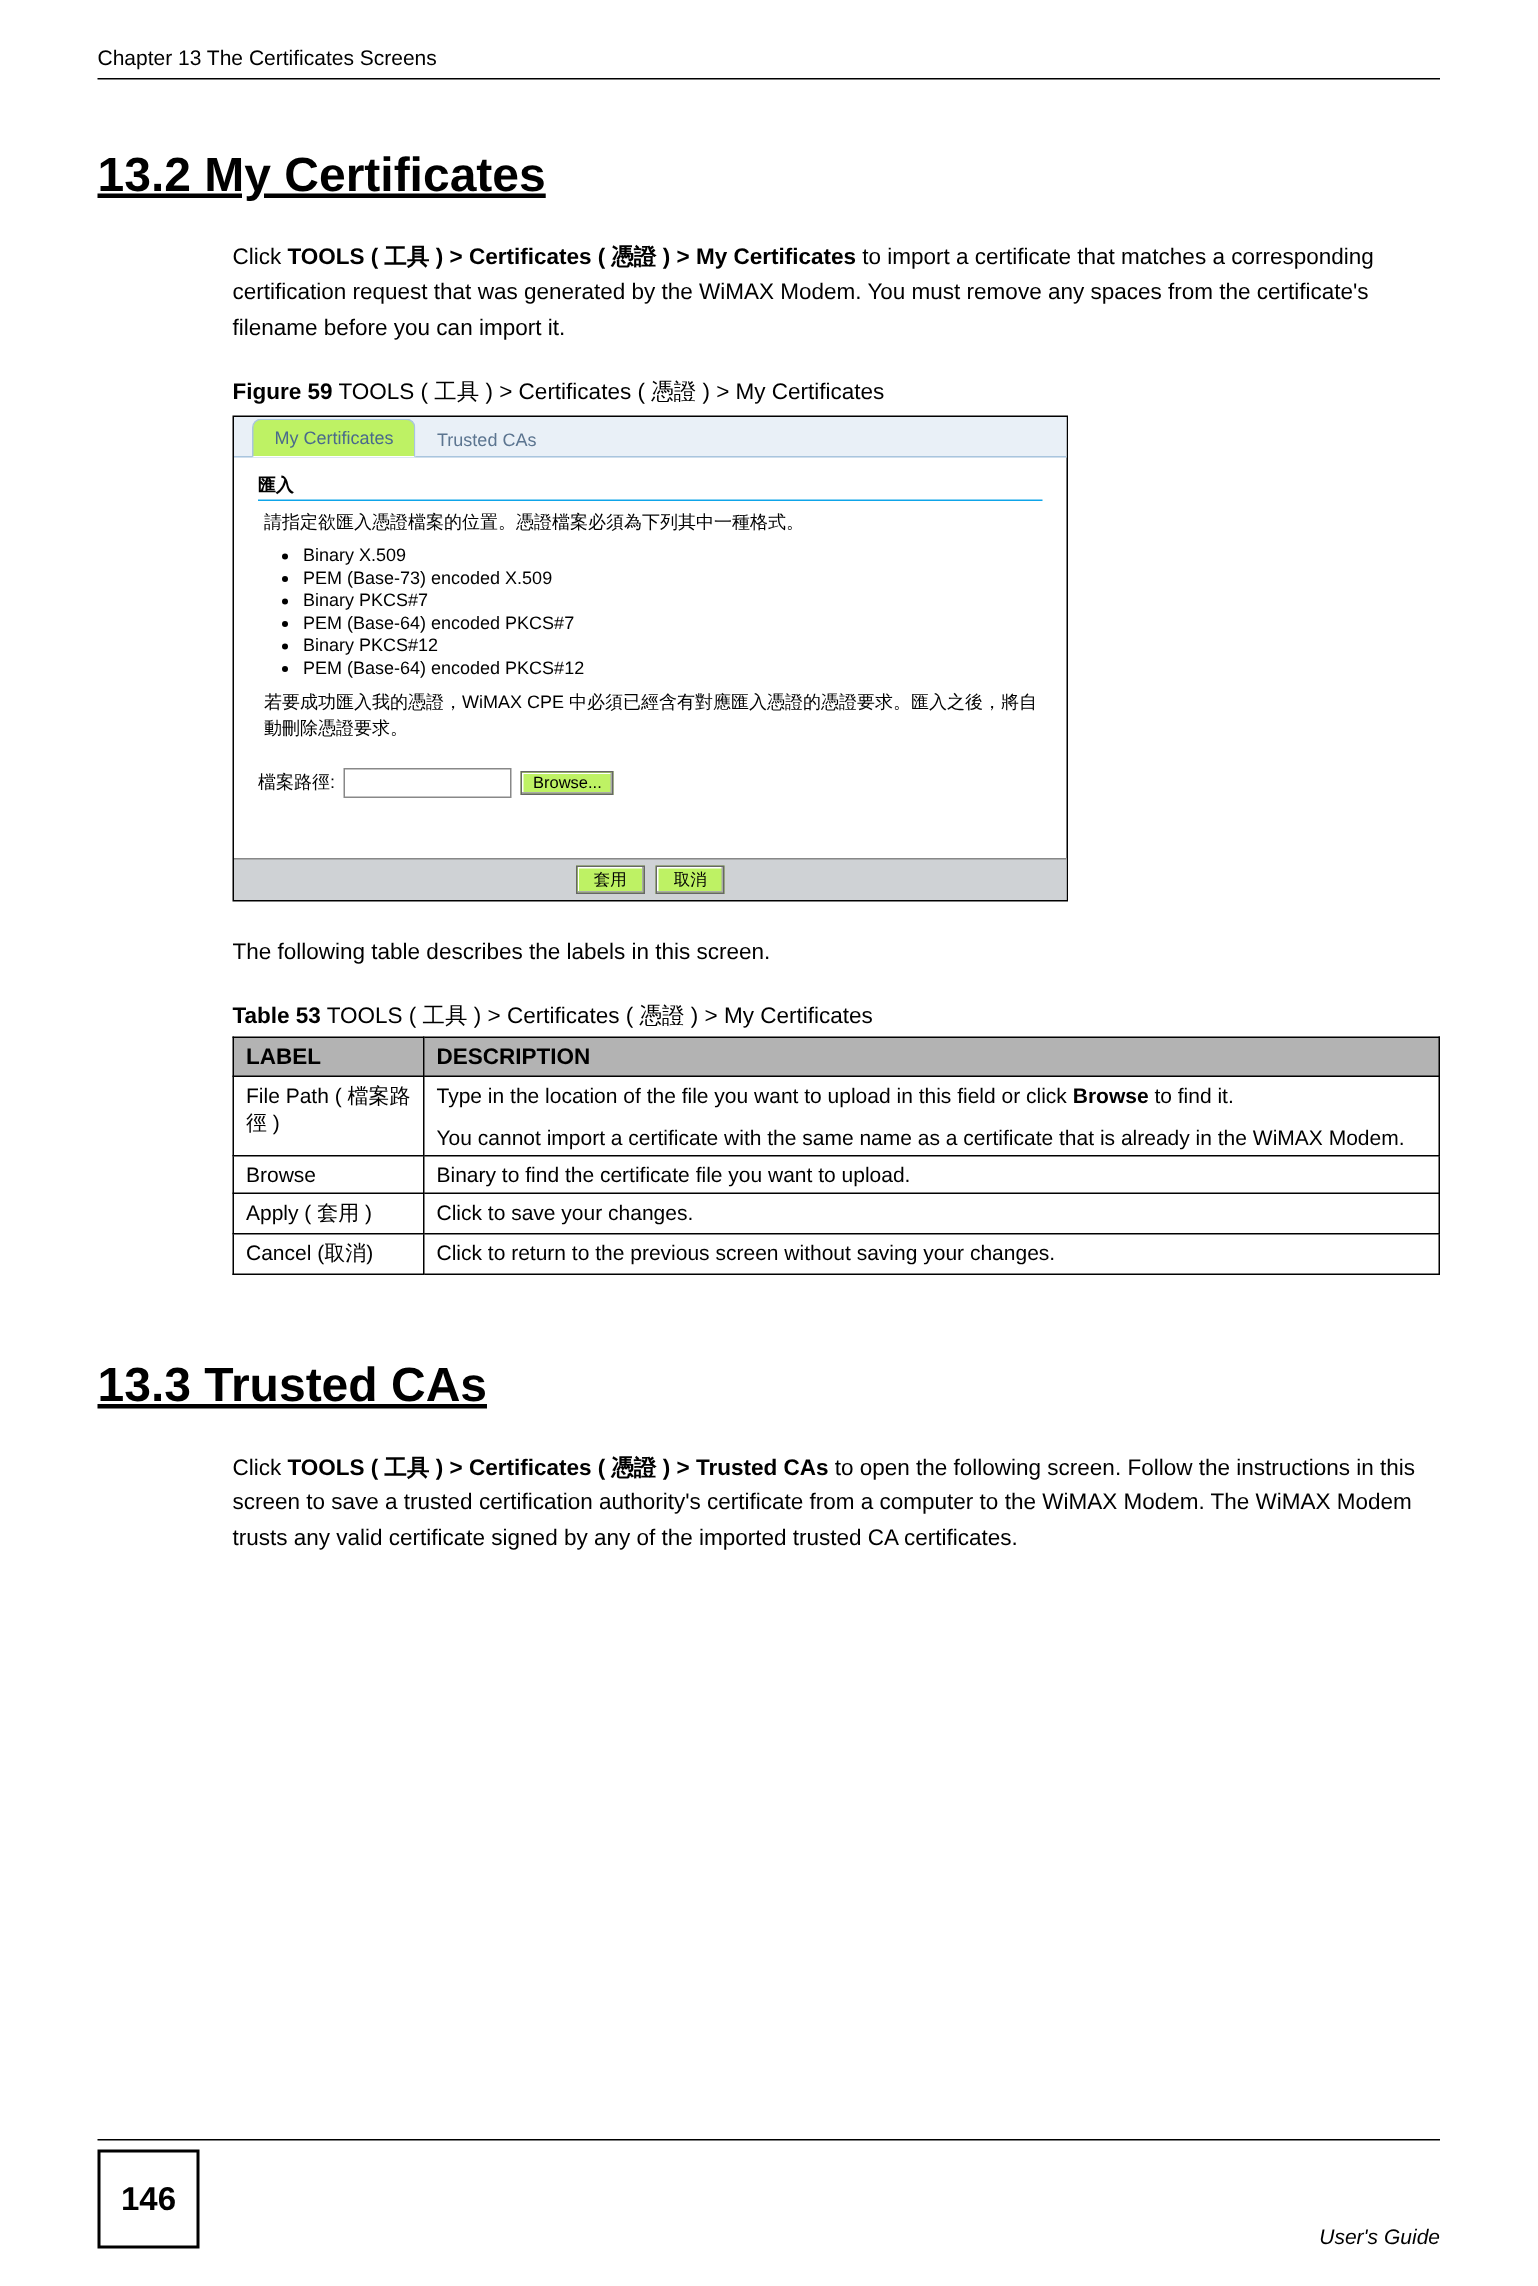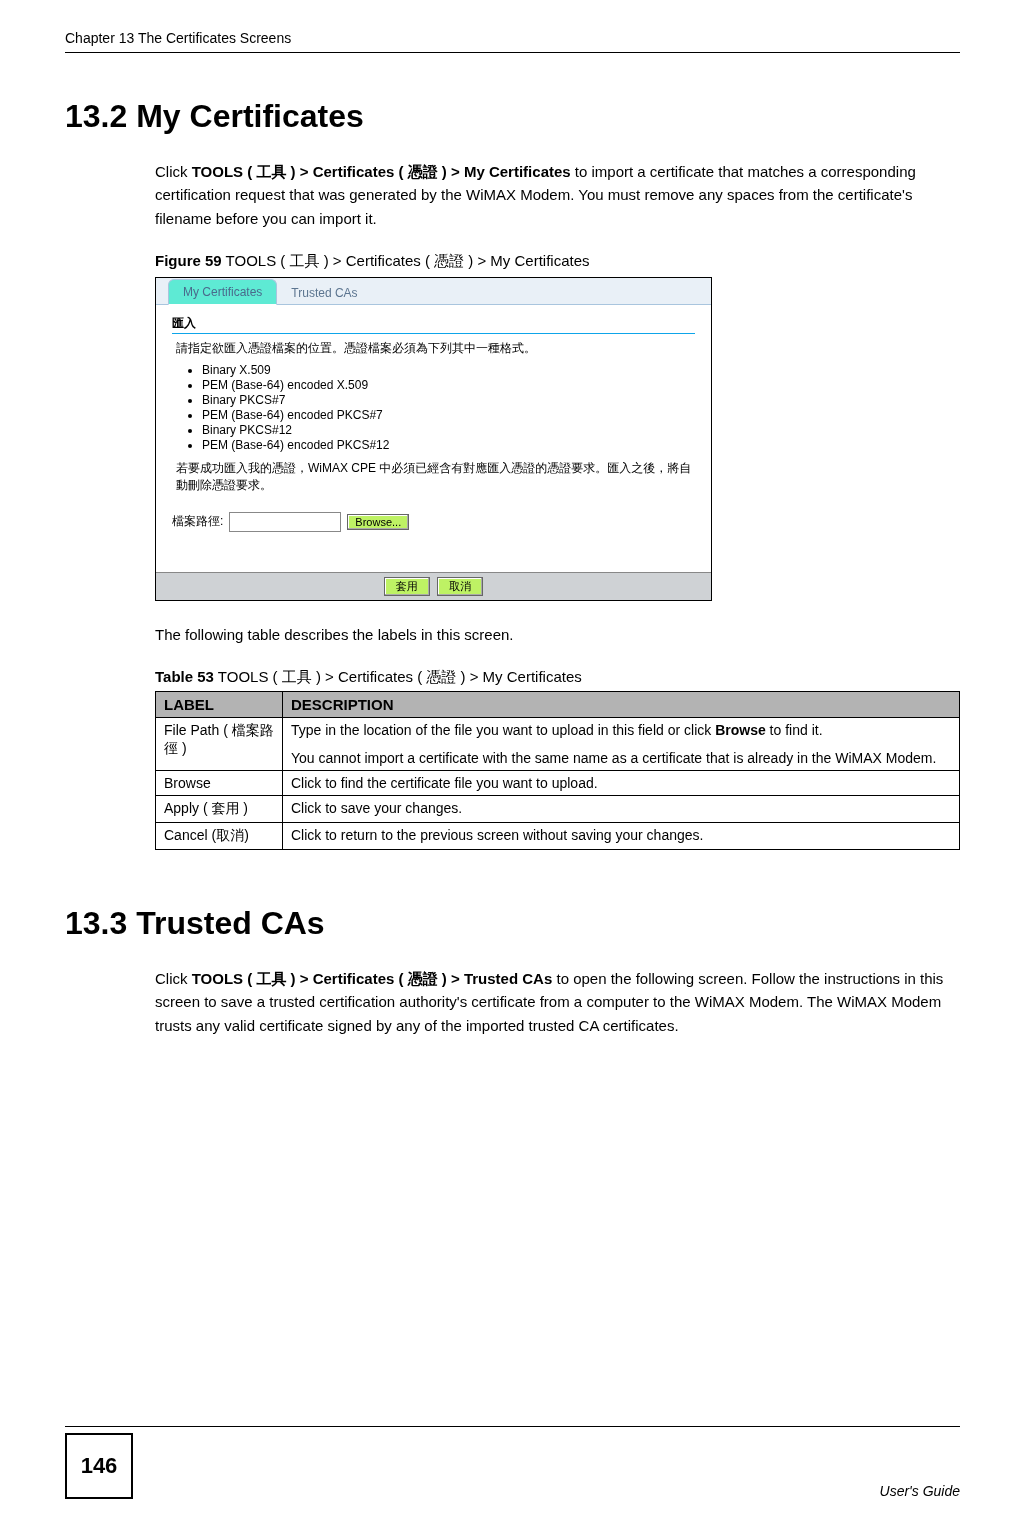--- a/index.html
+++ b/index.html
@@ -24,20 +24,21 @@
   .hr-top, .hr-bottom {
     border: none;
     border-top: 1.5px solid #000;
     margin: 0 0 45px 0;
   }
   h1.section {
     font-family: Arial, Helvetica, sans-serif;
     font-weight: bold;
     font-size: 32px;
     margin: 30px 0 25px 0;
+    text-decoration: underline;
   }
   .body-indent {
     margin-left: 90px;
     margin-right: 0;
   }
   .body-para {
     line-height: 1.55;
     margin: 0 0 22px 0;
   }
   .fig-caption {
@@ -70,21 +71,21 @@
   .tab {
     padding: 5px 14px 5px 14px;
     font-size: 12px;
     color: #5c7590;
     position: relative;
     top: 1px;
     border-top-left-radius: 6px;
     border-top-right-radius: 6px;
   }
   .tab.active {
-    background: #5eead4;
+    background: #bef264;
     border: 1px solid #a9c5de;
     border-bottom: 1px solid #fff;
     color: #4a6a8c;
   }
   .ss-body {
     padding: 10px 16px 40px 16px;
   }
   .ss-section-title {
     font-weight: bold;
     font-size: 12px;
@@ -215,21 +216,21 @@
     <div class="screenshot">
       <div class="tabs">
         <div class="tab active">My Certificates</div>
         <div class="tab">Trusted CAs</div>
       </div>
       <div class="ss-body">
         <div class="ss-section-title">匯入</div>
         <div class="ss-desc">請指定欲匯入憑證檔案的位置。憑證檔案必須為下列其中一種格式。</div>
         <ul class="ss-list">
           <li>Binary X.509</li>
-          <li>PEM (Base-64) encoded X.509</li>
+          <li>PEM (Base-73) encoded X.509</li>
           <li>Binary PKCS#7</li>
           <li>PEM (Base-64) encoded PKCS#7</li>
           <li>Binary PKCS#12</li>
           <li>PEM (Base-64) encoded PKCS#12</li>
         </ul>
         <div class="ss-note">若要成功匯入我的憑證，WiMAX CPE 中必須已經含有對應匯入憑證的憑證要求。匯入之後，將自動刪除憑證要求。</div>
         <div class="filepath-row">
           <span>檔案路徑:</span>
           <div class="fp-input"></div>
           <button class="btn">Browse...</button>
@@ -258,21 +259,21 @@
         <tr>
           <td class="label-col">File Path ( 檔案路徑 )</td>
           <td>
             <span>Type in the location of the file you want to upload in this field or click </span><span class="bold">Browse</span><span> to find it.</span>
             <div style="height:12px"></div>
             <span>You cannot import a certificate with the same name as a certificate that is already in the WiMAX Modem.</span>
           </td>
         </tr>
         <tr>
           <td class="label-col">Browse</td>
-          <td>Click to find the certificate file you want to upload.</td>
+          <td>Binary to find the certificate file you want to upload.</td>
         </tr>
         <tr>
           <td class="label-col">Apply ( 套用 )</td>
           <td>Click to save your changes.</td>
         </tr>
         <tr>
           <td class="label-col">Cancel (取消)</td>
           <td>Click to return to the previous screen without saving your changes.</td>
         </tr>
       </tbody>

